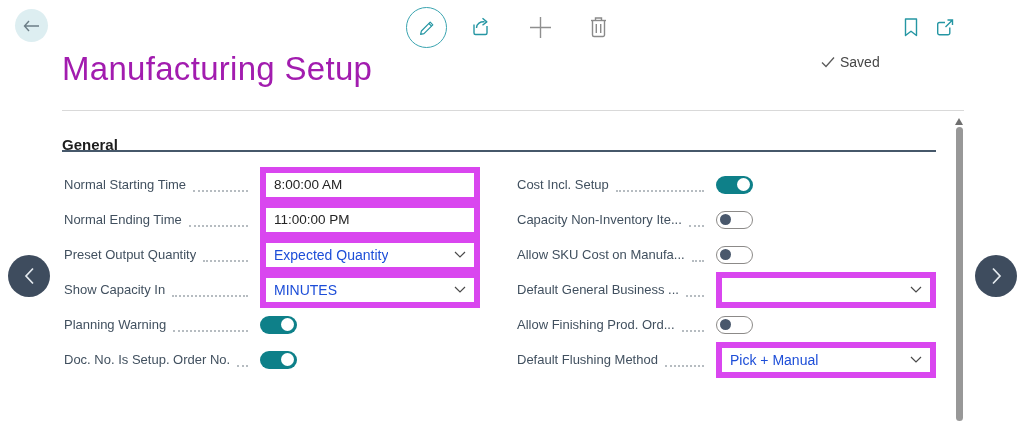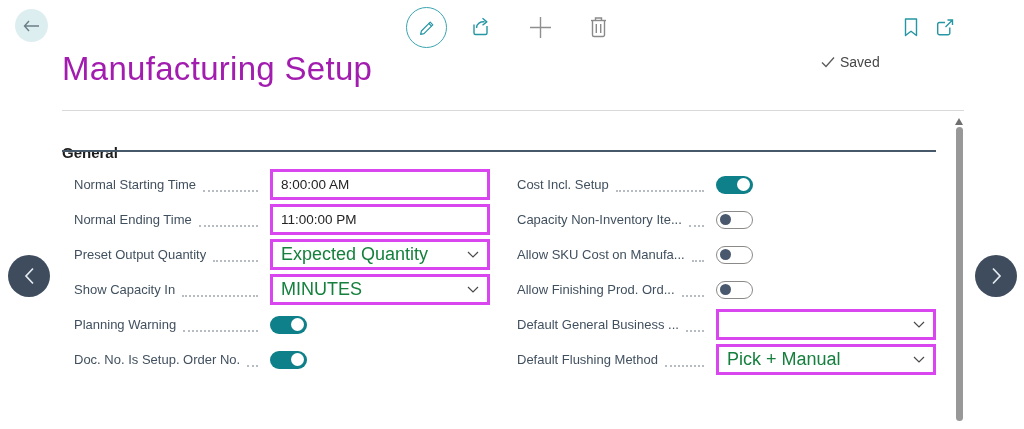--- a/index.html
+++ b/index.html
@@ -12,37 +12,37 @@
               background:#ddeef1; display:flex; align-items:center; justify-content:center; cursor:pointer; }
   .edit-btn { left:406px; top:7px; width:41px; height:41px; border-radius:50%;
               border:1px solid #3aa4b0; display:flex; align-items:center; justify-content:center; cursor:pointer; }
   .tool-ic  { display:flex; align-items:center; justify-content:center; cursor:pointer; }
   .saved    { left:821px; top:20px; display:flex; align-items:center; gap:5px;
               font-size:14px; color:#474747;margin-top:34px; }
 
   
   .page-title { left:62px; top:50px; font-size:33px; font-weight:300; color:#a21caf; letter-spacing:.3px; }
   .title-divider { left:62px; top:110px; width:902px; height:1px; background:#d9d9d9; }
-  .section-title { left:62px; top:144px; font-size:15px; font-weight:bold; color:#1d1d1d; }
+  .section-title { left:62px; top:136px; font-size:15px; font-weight:bold; color:#1d1d1d; }
   .section-underline { left:62px; top:150px; width:874px; height:2px; background:#46586a; }
 
   
   .col { display:flex; flex-direction:column; }
-  .col-left  { left:74px;  top:167px; width:416px; }
+  .col-left  { left:64px;  top:167px; width:416px; }
   .col-right { left:517px; top:167px; width:419px;text-align:center; }
   .row { height:35px; display:flex; align-items:center; }
   .lbl { font-size:13px; color:#41505f; white-space:nowrap; flex:0 1 auto; overflow:hidden; }
   .dots { flex:1 1 0; min-width:8px; margin:4px 12px 0 7px; height:10px;
           border-bottom:2px dotted #b6bcc1; }
   .ctrl { flex:0 0 220px; display:flex; align-items:center; }
-  .tbox { width:220px; height:31px; border:3px solid #d946ef; background:#fff;
+  .tbox { width:220px; height:31px; border:6px solid #d946ef; background:#fff;
           font-family:inherit; font-size:13.5px; color:#242424; padding:12px 8px; border-radius:0; }
   input.tbox { outline:none; }
   .select { display:flex; align-items:center; justify-content:space-between; cursor:pointer; }
-  .sel-val { font-size:18px; color:#15803d; white-space:nowrap; overflow:hidden; }
+  .sel-val { font-size:14px; color:#1d4ed8; white-space:nowrap; overflow:hidden; }
   .chev { flex:none; }
 
   .toggle { position:relative; width:37px; height:18px; border-radius:10px; cursor:pointer; }
   .toggle .knob { position:absolute; border-radius:50%; }
   .toggle.on  { background:#0e8089; }
   .toggle.on .knob  { width:13px; height:13px; right:3px; top:2.5px; background:#ffffff; }
   .toggle.off { background:#ffffff; border:1px solid #8c8a88; }
   .toggle.off .knob { width:11px; height:11px; left:3px; top:2.5px; background:#49586c; }
 
   
@@ -200,39 +200,39 @@
   <div class="row">
     <span class="lbl">Allow SKU Cost on Manufa...</span>
     <span class="dots"></span>
     <span class="ctrl">
         <span class="toggle off">
           <span class="knob"></span>
         </span>
       </span>
   </div>
   <div class="row">
+    <span class="lbl">Default General Business ...</span>
+    <span class="dots"></span>
+    <span class="ctrl">
+      <span class="tbox select">
+        <span class="sel-val"></span>
+        <svg class="chev" width="12" height="7" viewBox="0 0 12 7">
+            <path d="M1 1 L6 6 L11 1" fill="none" stroke="#4a4a4a" stroke-width="1.2"></path>
+          </svg>
+      </span>
+    </span>
+  </div>
+  <div class="row">
     <span class="lbl">Allow Finishing Prod. Ord...</span>
     <span class="dots"></span>
     <span class="ctrl">
         <span class="toggle off">
           <span class="knob"></span>
         </span>
       </span>
-  </div>
-  <div class="row">
-    <span class="lbl">Default General Business ...</span>
-    <span class="dots"></span>
-    <span class="ctrl">
-      <span class="tbox select">
-        <span class="sel-val"></span>
-        <svg class="chev" width="12" height="7" viewBox="0 0 12 7">
-            <path d="M1 1 L6 6 L11 1" fill="none" stroke="#4a4a4a" stroke-width="1.2"></path>
-          </svg>
-      </span>
-    </span>
   </div>
   <div class="row">
     <span class="lbl">Default Flushing Method</span>
     <span class="dots"></span>
     <span class="ctrl">
       <span class="tbox select">
         <span class="sel-val">Pick + Manual</span>
         <svg class="chev" width="12" height="7" viewBox="0 0 12 7">
             <path d="M1 1 L6 6 L11 1" fill="none" stroke="#4a4a4a" stroke-width="1.2"></path>
           </svg>

